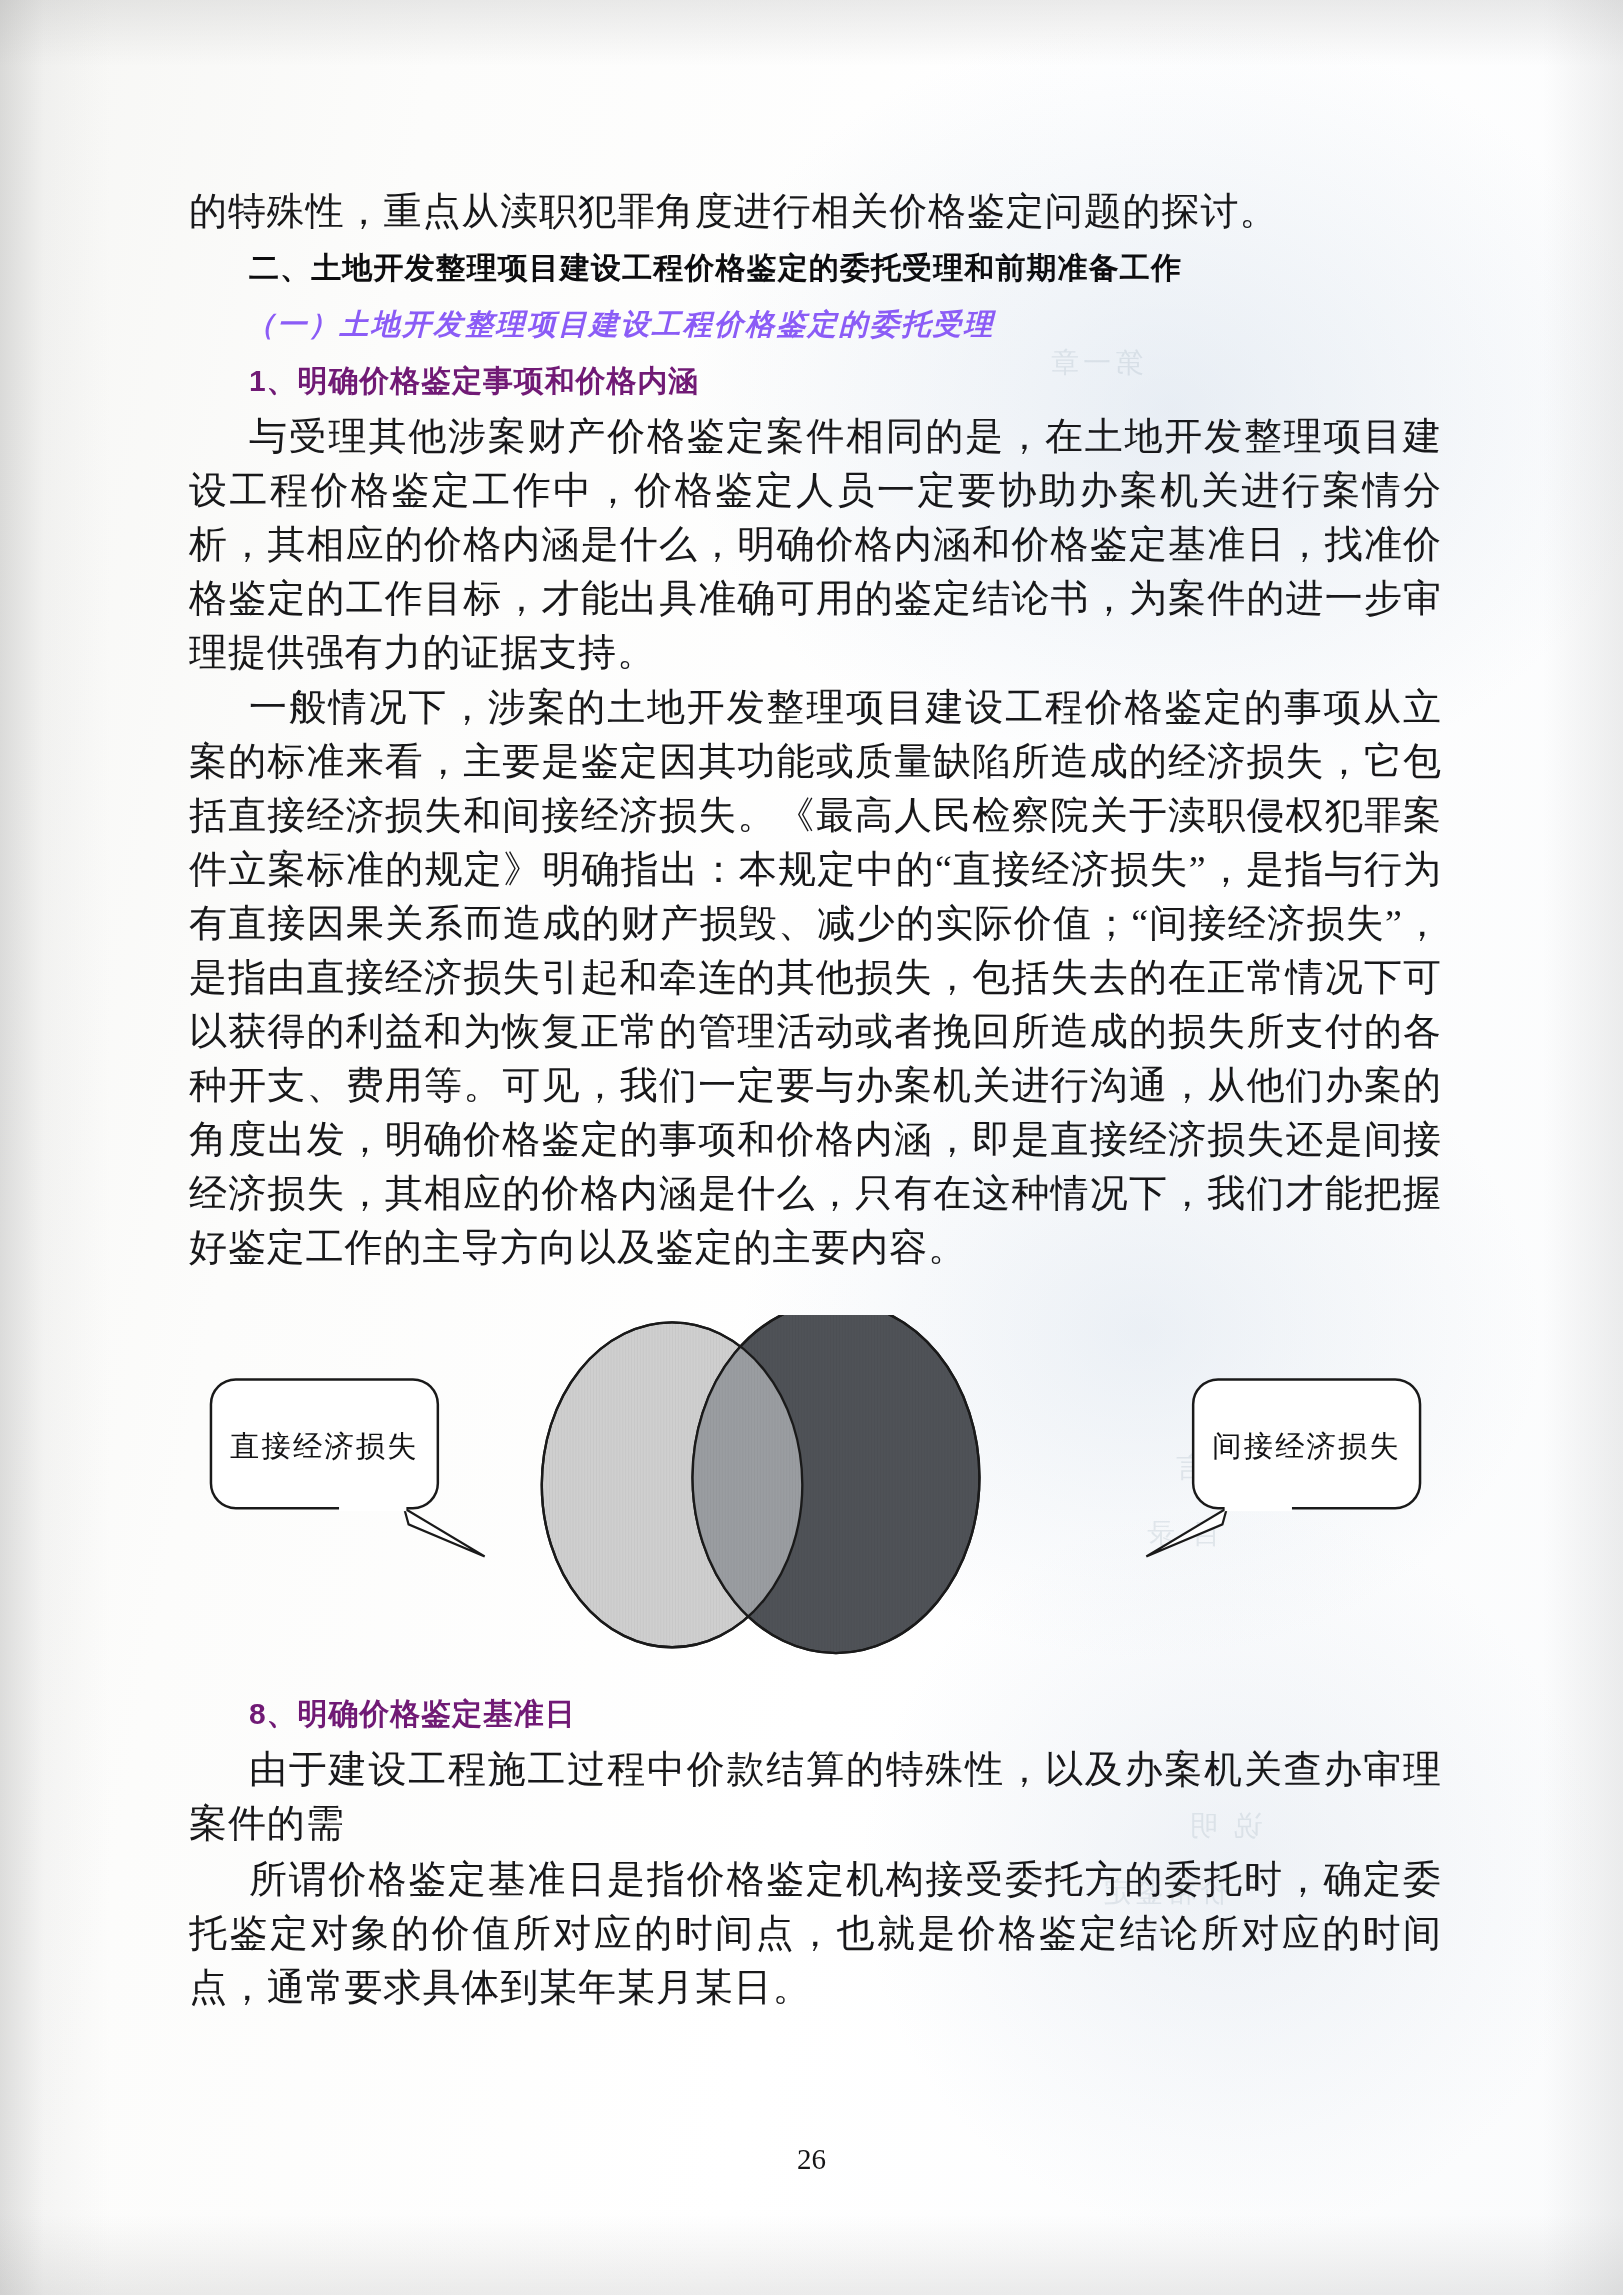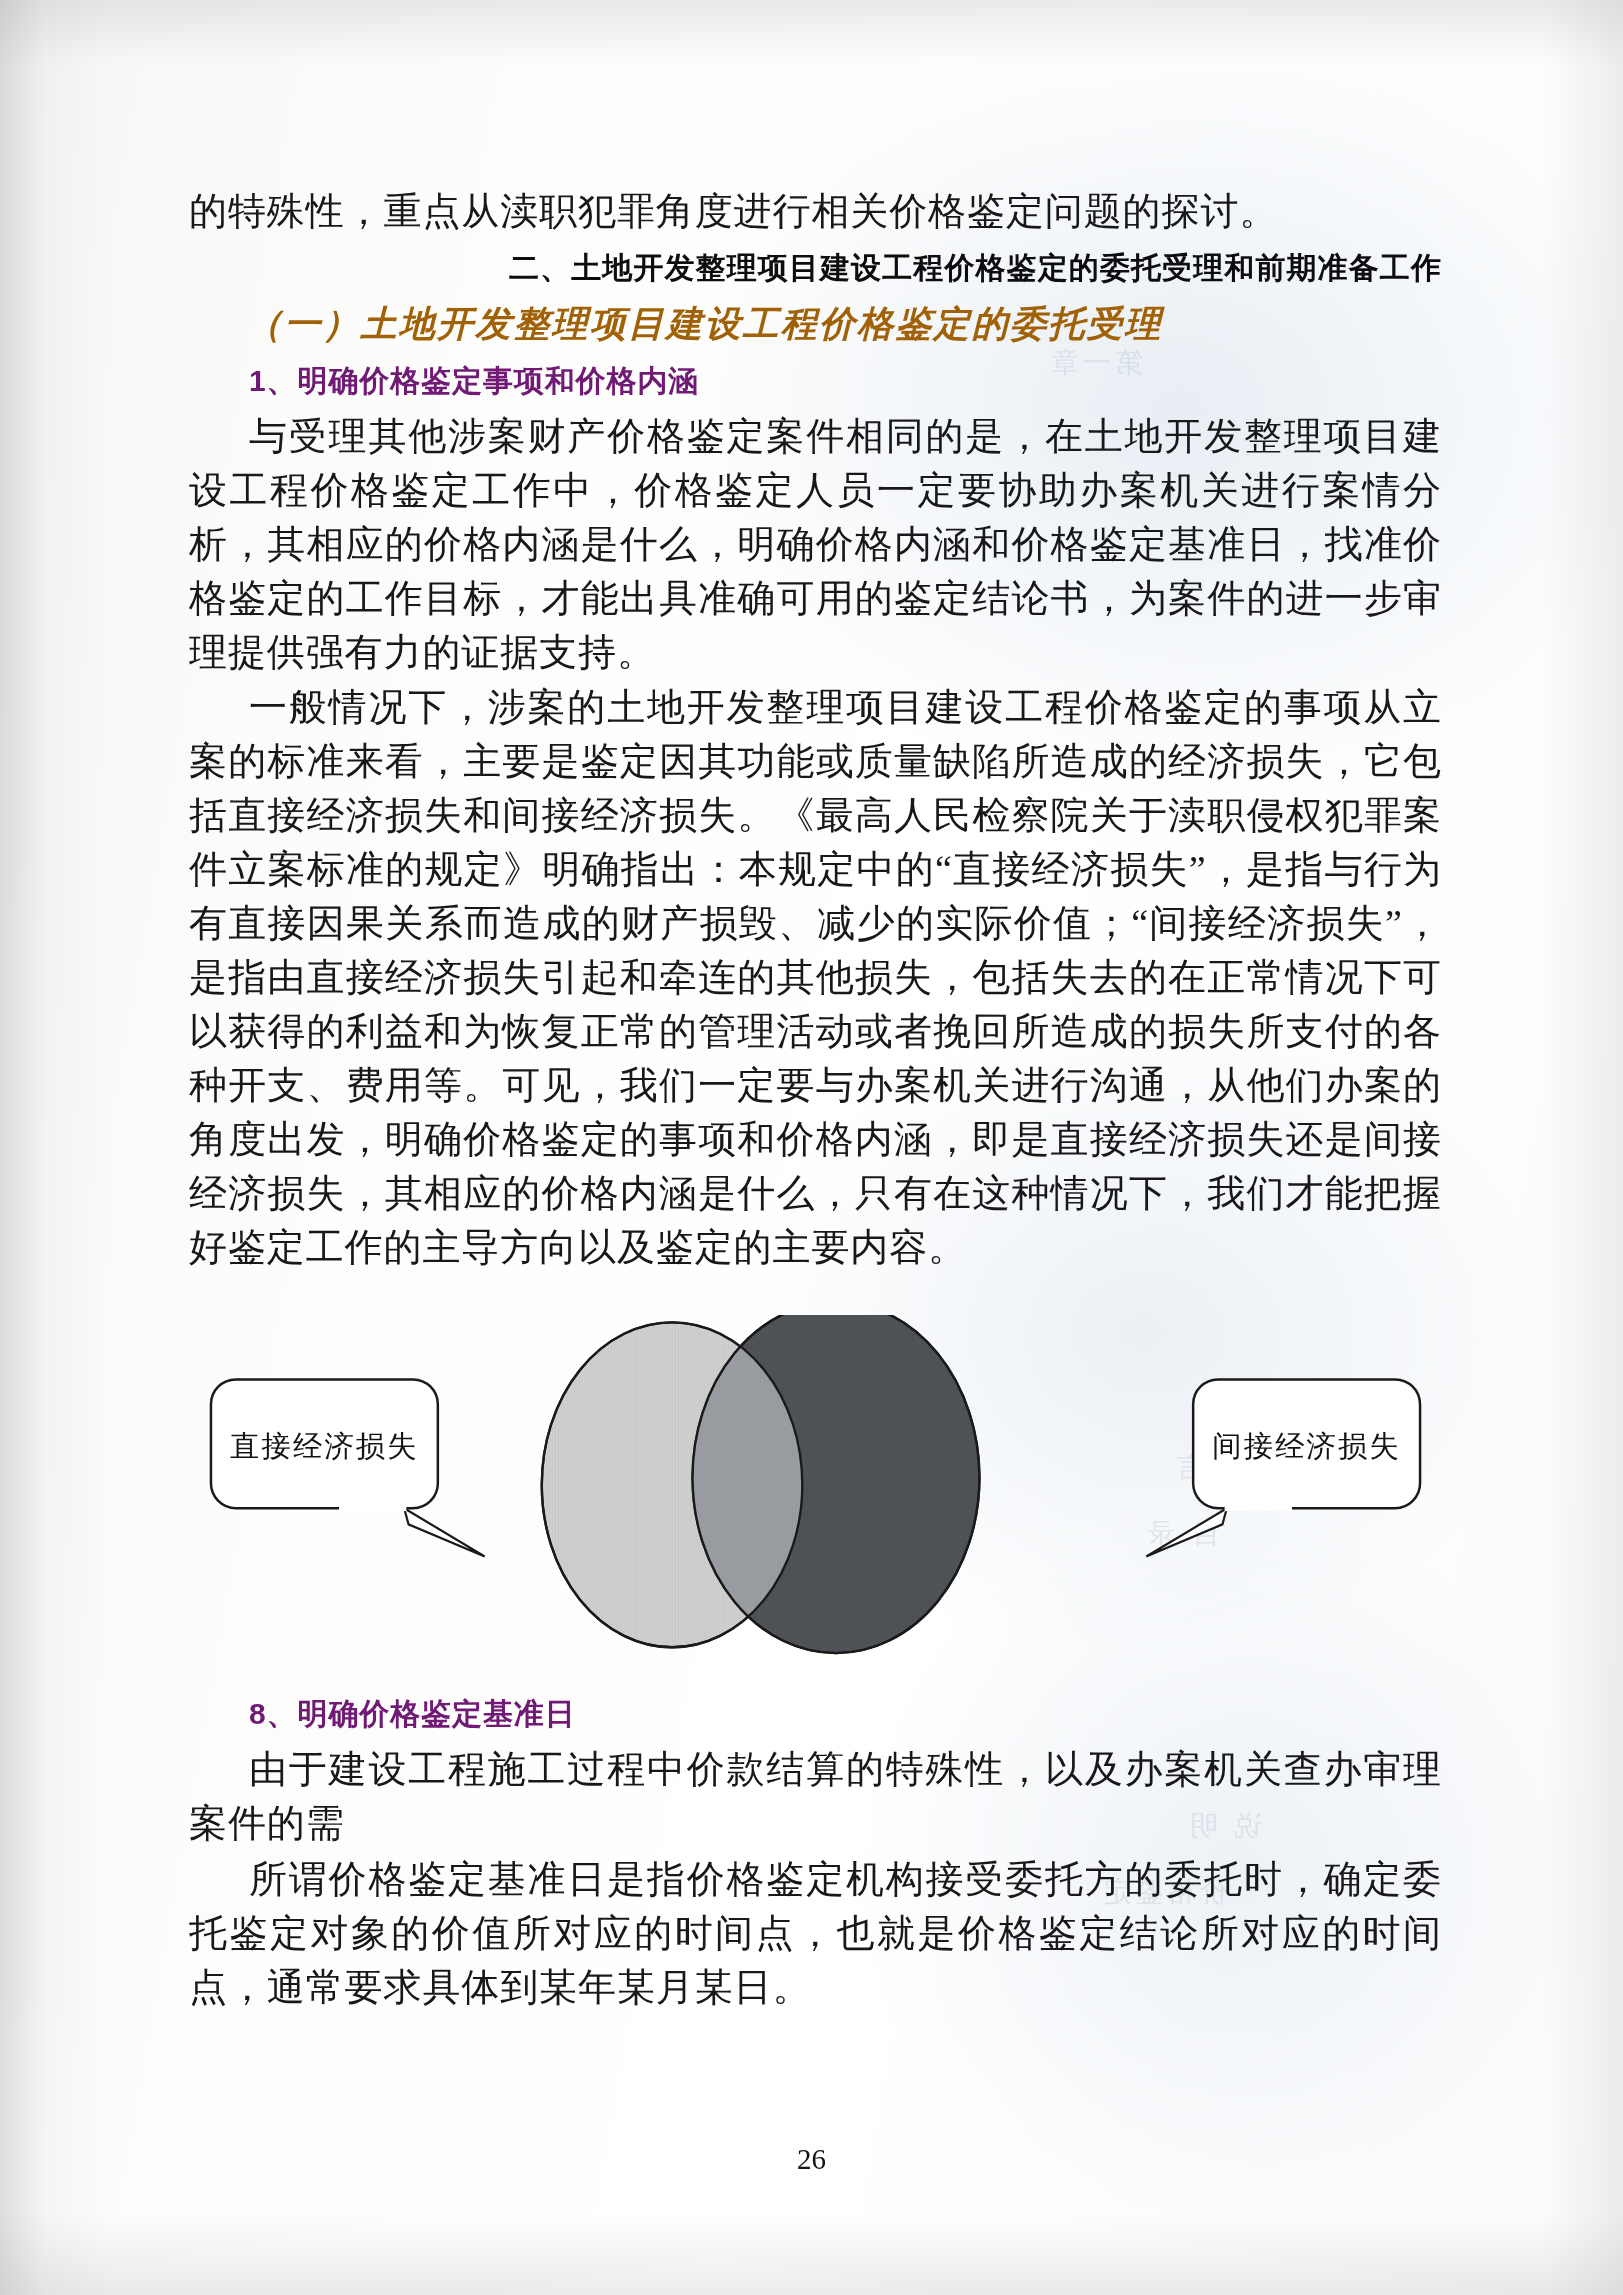--- a/index.html
+++ b/index.html
@@ -78,31 +78,30 @@
 
   .h-level2 {
     font-size: 30px;
     line-height: 56px;
     letter-spacing: 1.1px;
     font-weight: bold;
     text-indent: 60px;
     margin: 0;
     color: #0d0d0f;
     font-family: "Liberation Sans", "DejaVu Sans", sans-serif;
-    text-align: right;
   }
   .h-level3 {
-    font-size: 36px;
+    font-size: 29px;
     line-height: 56px;
     letter-spacing: 2.2px;
     font-weight: bold;
     font-style: italic;
     text-indent: 57px;
     margin: 0;
-    color: #a16207;
+    color: #8b5cf6;
     font-family: "Liberation Serif", "DejaVu Serif", serif;
   }
   .h-level4 {
     font-size: 30px;
     line-height: 57px;
     letter-spacing: 0.9px;
     font-weight: bold;
     text-indent: 60px;
     margin: 0;
     color: #701a75;

